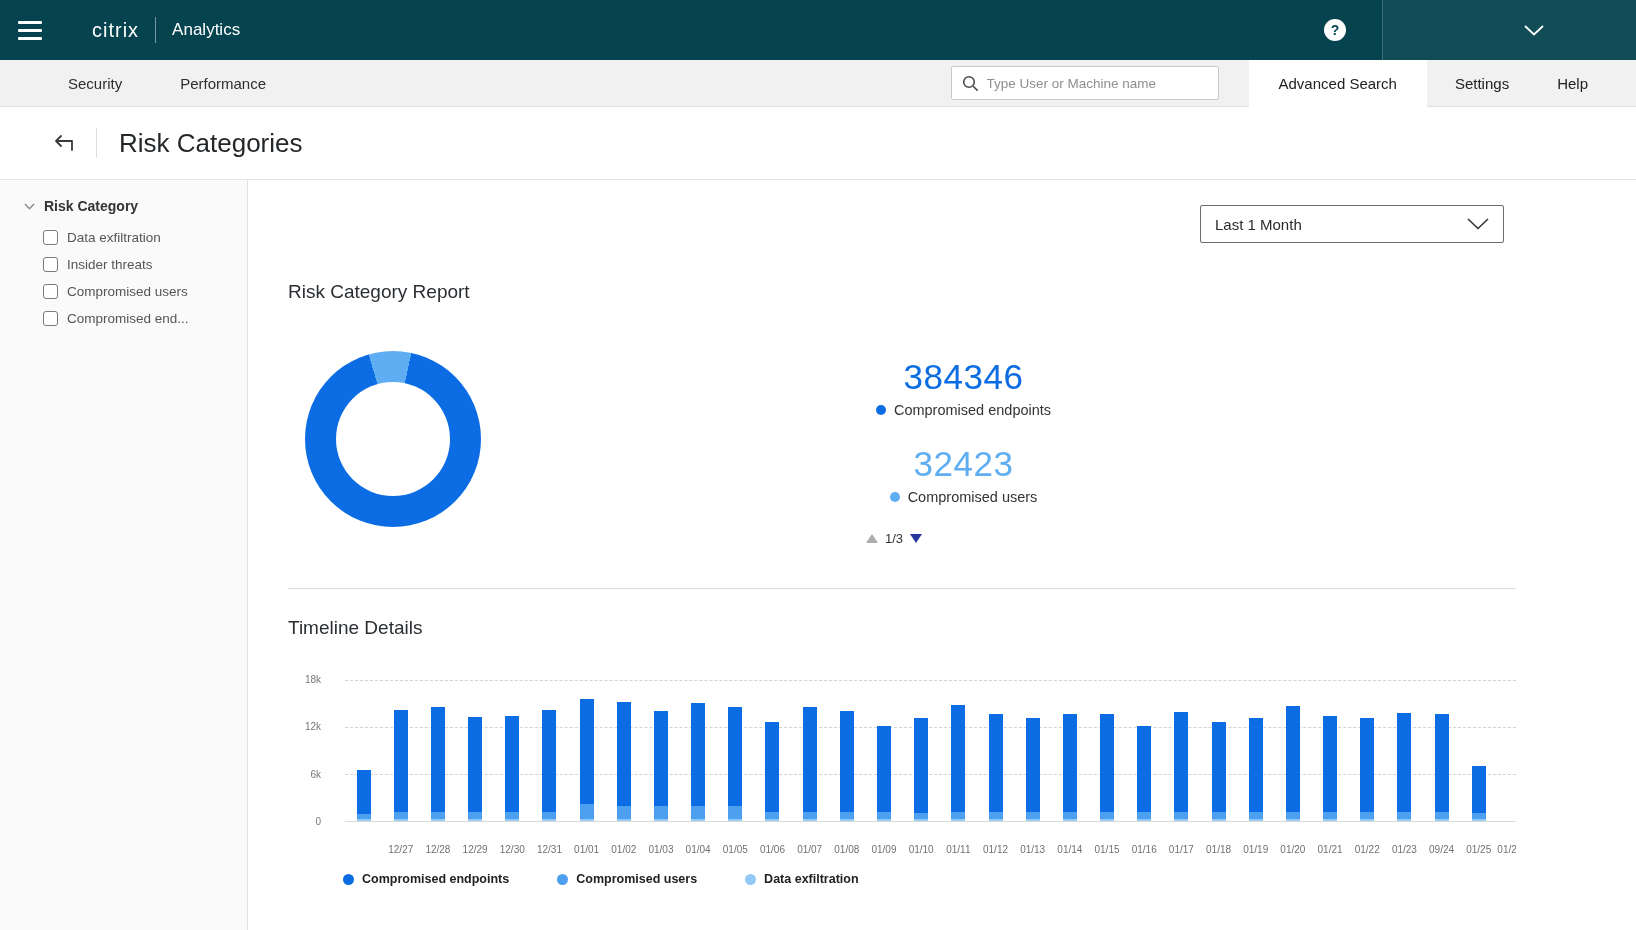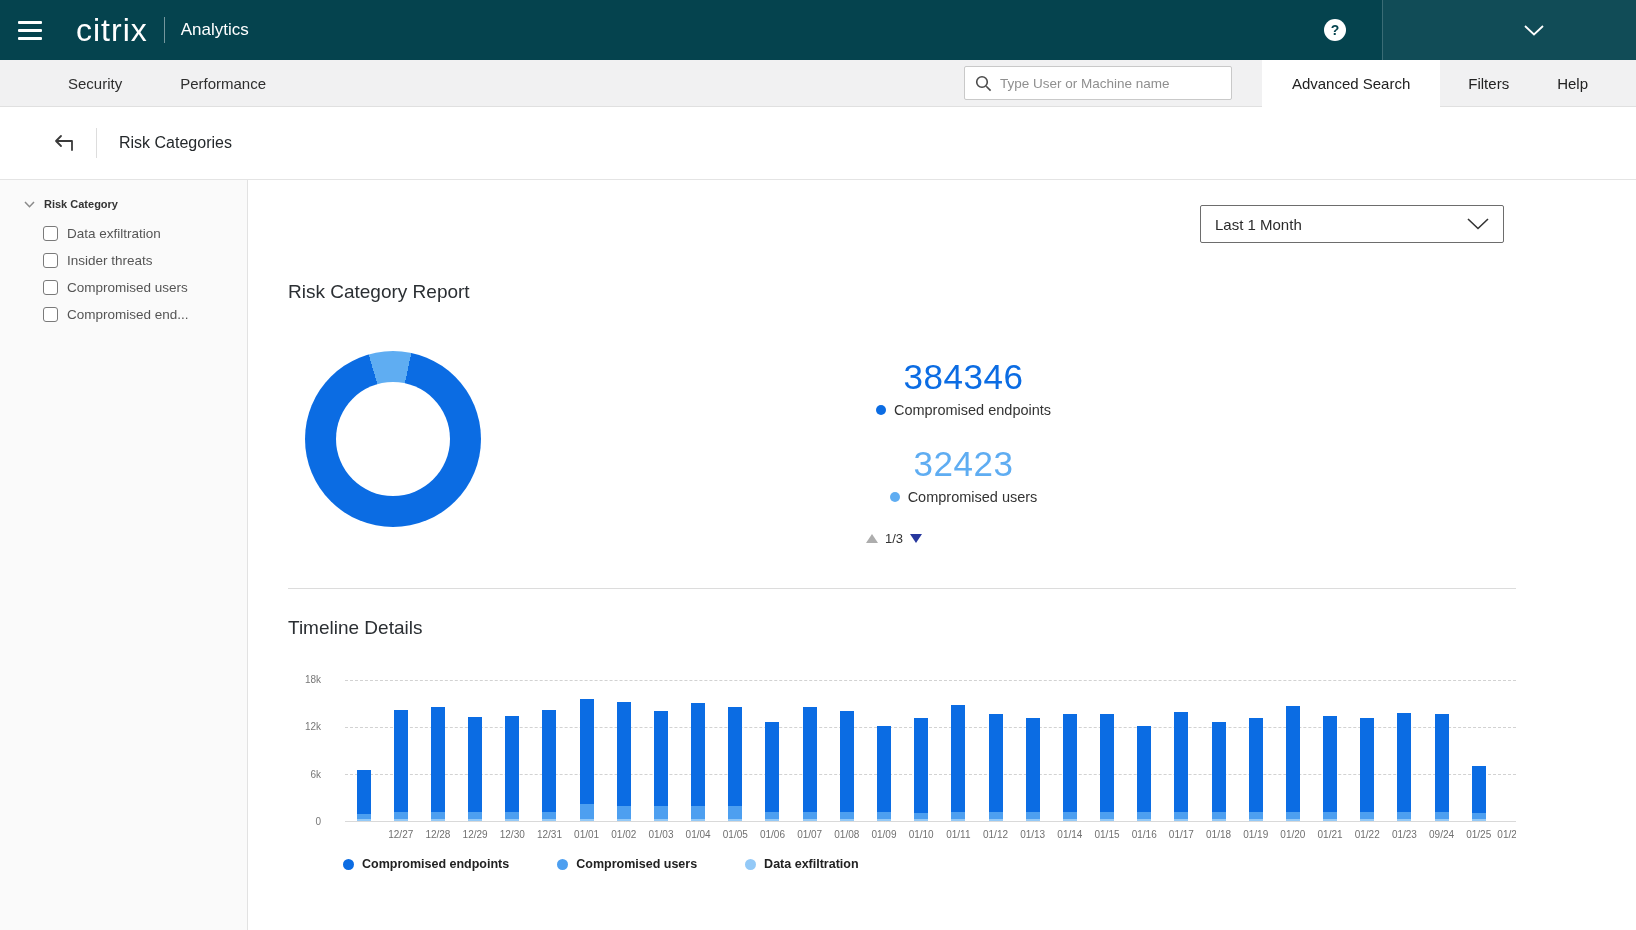--- a/index.html
+++ b/index.html
@@ -4,21 +4,21 @@
 <style>
   * { box-sizing: border-box; margin: 0; padding: 0; }
   html,body { width:1636px; height:930px; overflow:hidden; background:#fff;
     font-family:"Liberation Sans", sans-serif; }
   .app { width:1636px; height:930px; display:flex; flex-direction:column; }
 
   
   .topbar { height:60px; background:#05434e; display:flex; align-items:center; color:#fff; flex:0 0 auto; }
   .hamburger { width:60px; height:60px; display:flex; flex-direction:column; justify-content:center; align-items:center; gap:5px; cursor:pointer; }
   .hamburger span { width:24px; height:3px; background:#fff; border-radius:1px; }
-  .brand { font-size:32px; font-weight:500; letter-spacing:1px; margin-left:16px; }
+  .brand { font-size:20px; font-weight:500; letter-spacing:1px; margin-left:32px; }
   .brand-divider { width:1px; height:26px; background:rgba(255,255,255,.45); margin:0 16px; }
   .product { font-size:17px; font-weight:400; }
   .topbar-spacer { flex:1; }
   .help-circle { width:22px; height:22px; border-radius:50%; background:#fff; color:#05434e; font-size:14px; font-weight:700; display:flex; align-items:center; justify-content:center; margin-right:36px; cursor:pointer; }
   .user-section { width:254px; height:60px; border-left:1px solid rgba(255,255,255,.18); background:rgba(255,255,255,.05); display:flex; align-items:center; justify-content:flex-end; padding-right:92px; cursor:pointer; }
 
   
   .subnav { height:47px; background:#f1f1f2; border-bottom:1px solid #e0e0e0; display:flex; align-items:center; flex:0 0 auto; }
   .nav-tab { font-size:15px; color:#2e2e2e; cursor:pointer; }
   .nav-tab.first { margin-left:68px; }
@@ -28,29 +28,29 @@
   .search-box input::placeholder { color:#8f8f8f; }
   .nav-link { font-size:15px; color:#222; cursor:pointer; }
   .nav-link.advanced { height:47px; background:#fff; display:flex; align-items:center; padding:0 30px; }
   .nav-link.settings { margin-left:28px; }
   .nav-link.helplink { margin-left:48px; margin-right:48px; }
 
   
   .page-header { height:73px; background:#fff; border-bottom:1px solid #e4e4e4; display:flex; align-items:center; flex:0 0 auto; }
   .back-btn { margin-left:48px; width:30px; height:26px; display:flex; align-items:center; justify-content:center; cursor:pointer; }
   .ph-divider { width:1px; height:30px; background:#ddd; margin:0 22px 0 18px; }
-  .page-title { font-size:16px; color:#24282b; font-weight:400; }
+  .page-title { font-size:26px; color:#24282b; font-weight:400; }
 
   
   .body-row { flex:1; display:flex; min-height:0; }
   .sidebar { width:248px; background:#fafafa; border-right:1px solid #e2e2e2; flex:0 0 auto; }
   .filters-head { display:flex; align-items:baseline; justify-content:space-between; padding:22px 16px 16px 24px; border-bottom:1px solid #e7e7e7; }
   .filters-title { font-size:17px; color:#333; }
   .clear-all { font-size:13px; color:#5fa4ea; cursor:pointer; }
-  .filter-group-head { display:flex; align-items:center; gap:9px; padding:18px 0 10px 24px; font-size:11px; font-weight:700; color:#333; cursor:pointer; }
+  .filter-group-head { display:flex; align-items:center; gap:9px; padding:18px 0 10px 24px; font-size:14px; font-weight:700; color:#333; cursor:pointer; }
   .filter-item { display:flex; align-items:center; gap:9px; padding-left:43px; height:27px; cursor:pointer; }
   .filter-item input { appearance:none; -webkit-appearance:none; width:15px; height:15px; border:1px solid #7a7a7a; border-radius:3px; background:#fff; margin:0; cursor:pointer; }
   .filter-item .fi-label { font-size:13.5px; color:#555; }
 
   
   .main { flex:1; background:#fff; padding:0 120px 0 40px; display:flex; flex-direction:column; min-width:0; }
   .period-dropdown { align-self:flex-end; margin-top:25px; margin-right:12px; width:304px; height:38px; background:#fff; border:1px solid #6d6d6d; border-radius:2px; display:flex; align-items:center; justify-content:space-between; padding:0 14px; font-size:15px; color:#2b2b2b; cursor:pointer; }
   .section-heading { font-size:19px; color:#2b2f33; font-weight:400; }
   .report-heading { margin-top:38px; }
   .report-row { display:flex; margin-top:48px; }
@@ -73,21 +73,21 @@
   .plot-wrap { margin-top:17px; position:relative; padding-left:57px; }
   .y-axis-labels { position:absolute; left:0; top:0; width:47px; height:142px; }
   .y-axis-labels span { position:absolute; right:14px; font-size:10px; color:#777;text-align:center; }
   .plot-area { height:142px; position:relative; border-bottom:1px solid #d9d9d9; }
   .gridline { position:absolute; left:0; right:0; border-top:1px dashed #d2d2d2; }
   .gl-0 { top:0; } .gl-1 { top:33.33%; } .gl-2 { top:66.67%; }
   .bars-row { position:absolute; inset:0; display:flex; align-items:flex-end; }
   .bar-slot { flex:1; display:flex; justify-content:center; }
   .bar-slot.half { flex:0.5; }
   .bar { width:14px; display:flex; flex-direction:column-reverse; cursor:pointer; }
-  .x-labels { display:flex; padding-left:57px; margin-top:7px; }
+  .x-labels { display:flex; padding-left:57px; margin-top:22px; }
   .x-label { flex:1; text-align:center; font-size:10px; color:#707070; white-space:nowrap; }
   .x-label.half { flex:0.5; text-align:left; overflow:hidden; }
   .chart-legend { margin:17px 0 0 55px; display:flex; align-items:center; gap:48px; }
   .legend-item { display:flex; align-items:center; gap:8px; font-size:12.5px; font-weight:700; color:#222; cursor:pointer; }
   .legend-dot { width:11px; height:11px; border-radius:50%; flex:0 0 auto; }
 </style>
 </head>
 <body>
 
 <div class="app">
@@ -114,21 +114,21 @@
     <div class="nav-tab first">Security</div>
     <div class="nav-tab second">Performance</div>
     <div class="search-box">
       <svg width="17" height="17" viewBox="0 0 17 17">
           <circle cx="7" cy="7" r="5.3" fill="none" stroke="#4a4a4a" stroke-width="1.6"></circle>
           <line x1="11.2" y1="11.2" x2="15.6" y2="15.6" stroke="#4a4a4a" stroke-width="1.6"></line>
         </svg>
       <input type="text" placeholder="Type User or Machine name" style="">
     </div>
     <div class="nav-link advanced">Advanced Search</div>
-    <div class="nav-link settings">Filters</div>
+    <div class="nav-link settings">Settings</div>
     <div class="nav-link helplink">Help</div>
   </nav>
 
   <div class="page-header">
     <div class="back-btn">
       <svg width="26" height="20" viewBox="0 0 26 20">
           <path d="M22 17 L22 8 L6 8 M11 3 L6 8 L11 13" fill="none" stroke="#3a3a3a" stroke-width="1.8" stroke-linecap="round" stroke-linejoin="round"></path>
         </svg>
     </div>
     <div class="ph-divider"></div>

